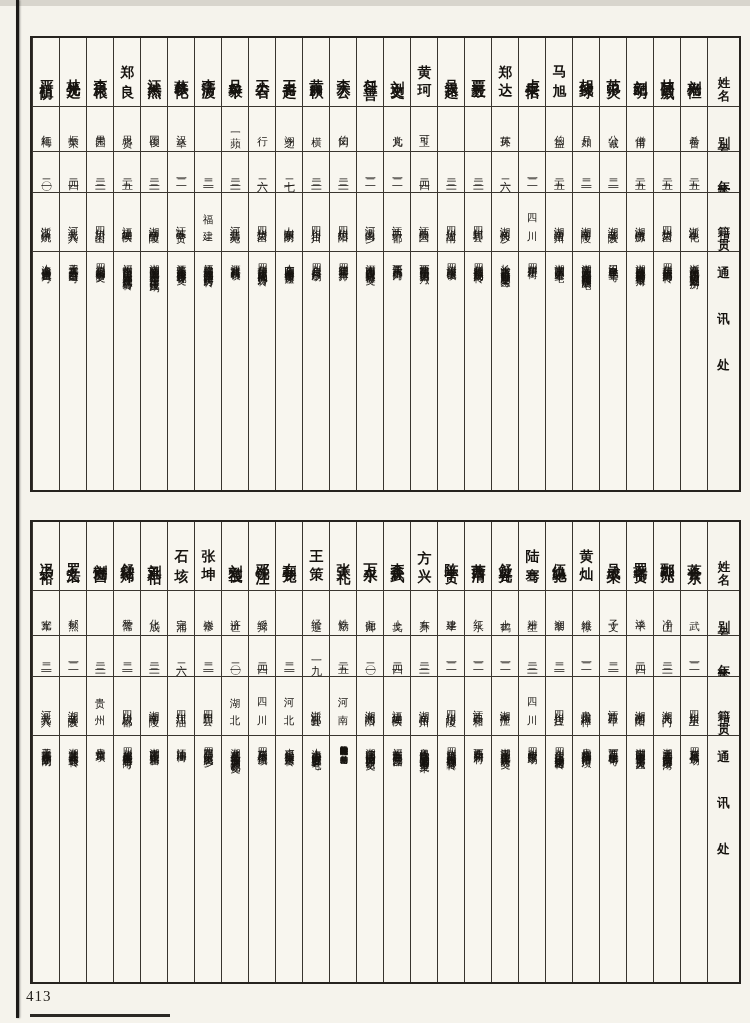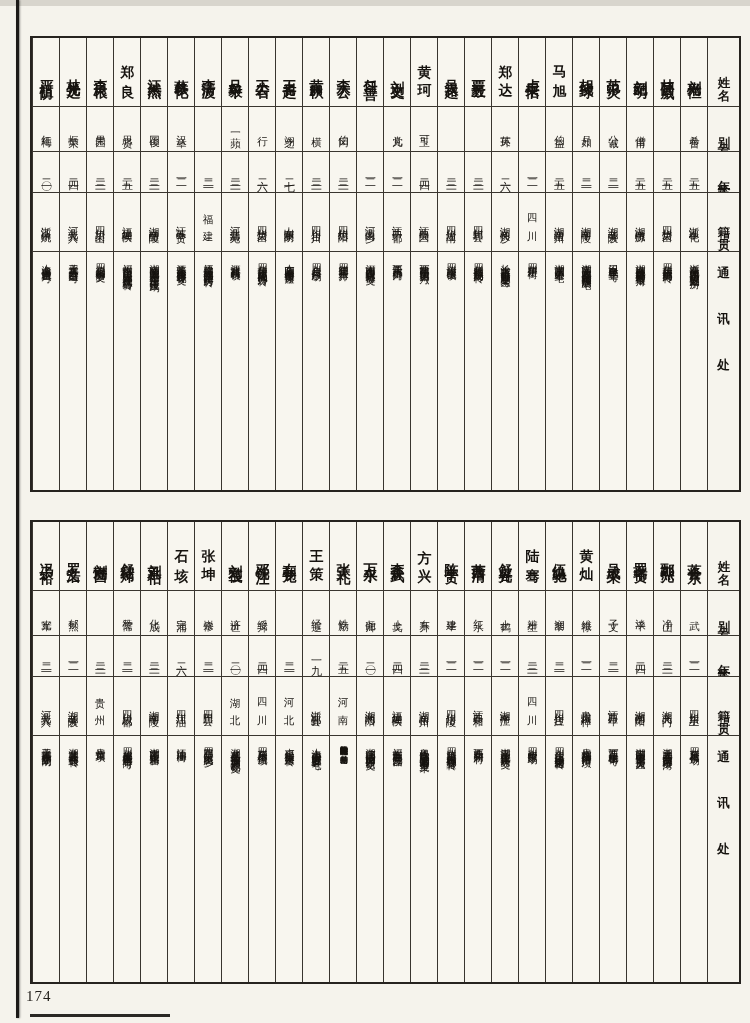--- a/index.html
+++ b/index.html
@@ -991,13 +991,13 @@
       </div>
     <div class="cell c-native">
         <span class="v">河北大兴</span>
       </div>
     <div class="cell c-addr">
         <span class="v">北平市城内豆芽菜胡同</span>
       </div>
   </div>
 </div>
 
-<div class="page-num">174</div>
+<div class="page-num">413</div>
 
 </body></html>

